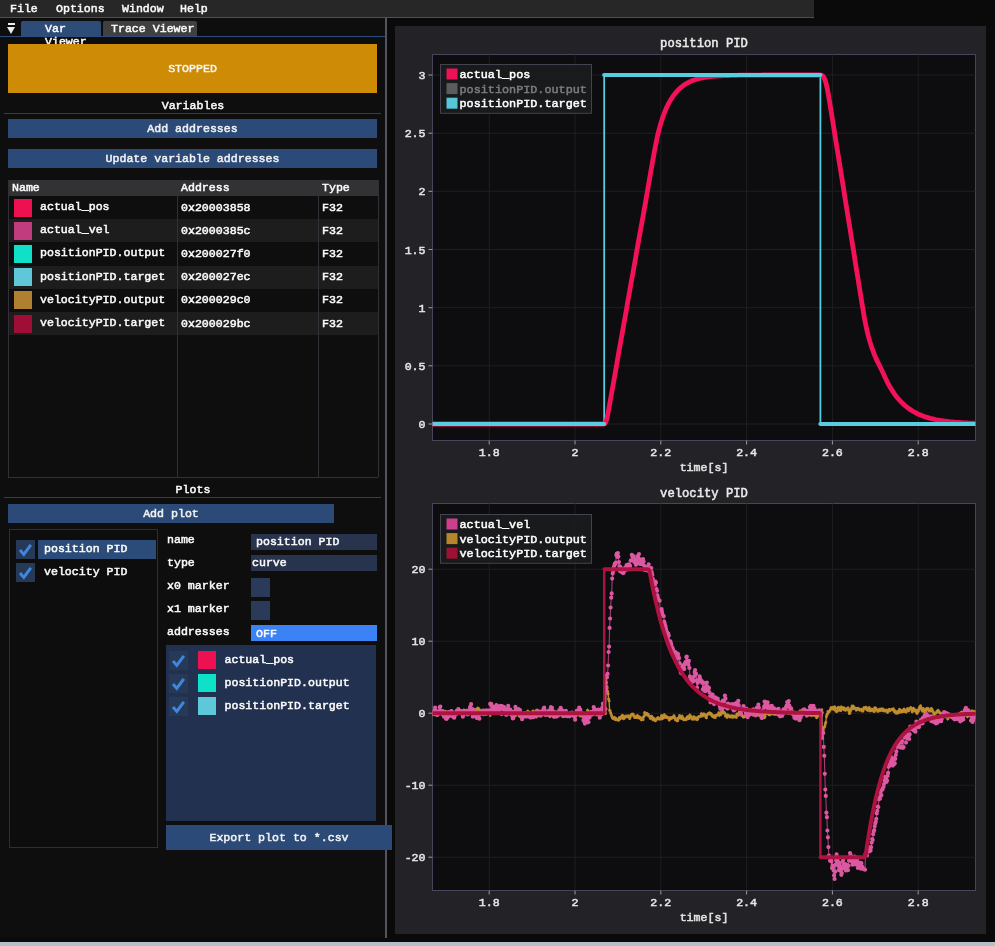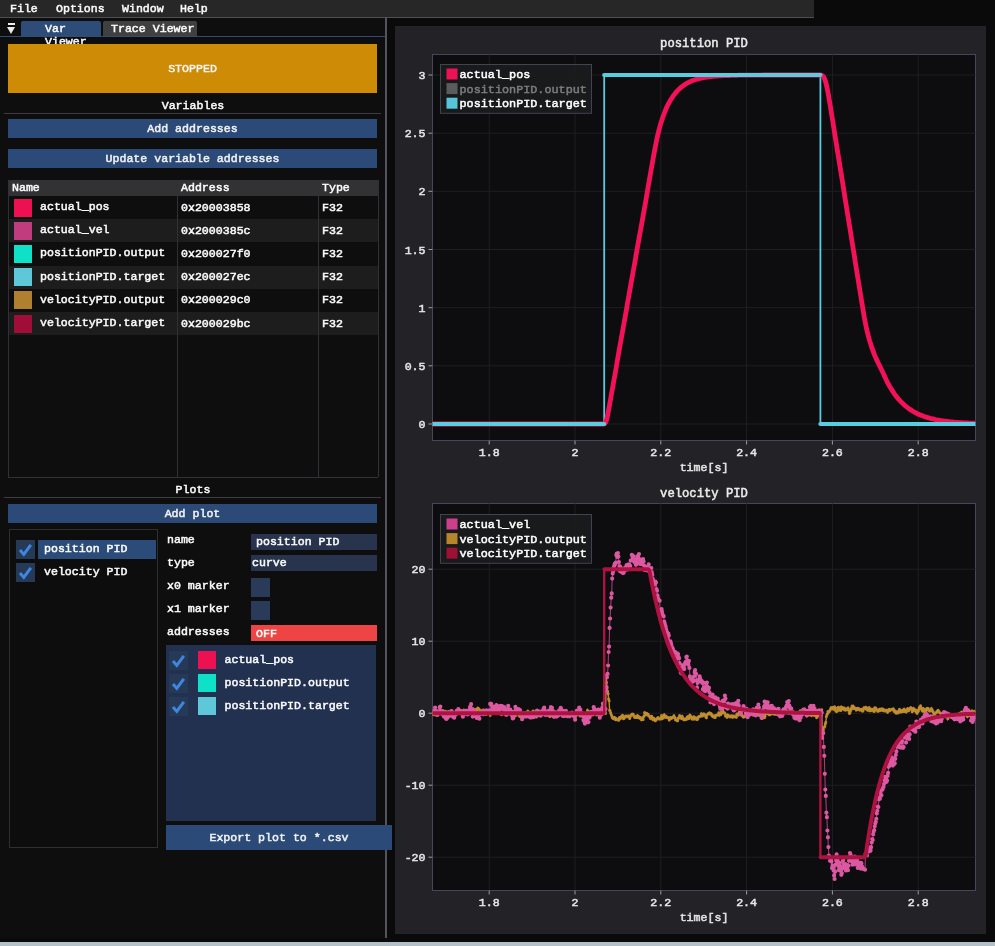--- a/index.html
+++ b/index.html
@@ -84,21 +84,21 @@
     </div>
   <div class="abs" style="left:168.5px;top:0;width:1px;height:297px;background:#303036"></div>
   <div class="abs" style="left:309.5px;top:0;width:1px;height:297px;background:#303036"></div>
   <div class="abs" style="left:0;top:0;width:1px;height:297px;background:#303036"></div>
   <div class="abs" style="left:369.5px;top:0;width:1px;height:297px;background:#303036"></div>
   <div class="abs" style="left:0;top:296.5px;width:370px;height:1px;background:#303036"></div>
 </div>
 
 <div class="sep" style="left:0;top:483px;width:386px">Plots</div>
 <div class="hdrline" style="left:4px;top:497px;width:377px"></div>
-<div class="btn" style="left:8px;top:504px;width:369px;height:19px;line-height:19px">Add plot</div>
+<div class="btn" style="left:8px;top:504px;width:326px;height:19px;line-height:19px">Add plot</div>
 
 <div class="abs" style="left:9px;top:529px;width:149px;height:319px;background:#0d0d0d;border:1px solid #2e2e33"></div>
 <div class="abs" style="left:16px;top:540px;width:19px;height:19px;background:#263a58"><svg width="19" height="19" viewBox="0 0 19 19">
       <path d="M4 10l3.8 4.4 7-9.6" stroke="#3e86e0" stroke-width="3" fill="none"></path>
     </svg></div>
 <div class="abs" style="left:38px;top:540px;width:118px;height:19px;background:#2b4c78">
     <span class="abs" style="left:6px;top:1.5px">position PID</span>
   </div>
 <div class="abs" style="left:16px;top:563px;width:19px;height:19px;background:#263a58"><svg width="19" height="19" viewBox="0 0 19 19">
       <path d="M4 10l3.8 4.4 7-9.6" stroke="#3e86e0" stroke-width="3" fill="none"></path>
@@ -111,21 +111,21 @@
   </div>
 <span class="abs" style="left:167px;top:556px">type</span>
 <div class="abs" style="left:251px;top:555px;width:126px;height:16px;background:#28344d">
     <span class="abs" style="left:1px;top:1px">curve</span>
   </div>
 <span class="abs" style="left:167px;top:579px">x0 marker</span>
 <div class="abs" style="left:251px;top:578px;width:19px;height:19px;background:#2a3a59"></div>
 <span class="abs" style="left:167px;top:602px">x1 marker</span>
 <div class="abs" style="left:251px;top:601px;width:19px;height:19px;background:#2a3a59"></div>
 <span class="abs" style="left:167px;top:625px">addresses</span>
-<div class="abs" style="left:251px;top:625px;width:126px;height:16px;background:#ef4444">
+<div class="abs" style="left:251px;top:625px;width:126px;height:16px;background:#3b82f6">
     <span class="abs" style="left:5px;top:1.5px">OFF</span>
   </div>
 
 <div class="abs" style="left:166px;top:645px;width:210px;height:176px;background:#233150">
 <div class="abs" style="left:3px;top:6px;width:19px;height:19px;background:#263a58"><svg width="19" height="19" viewBox="0 0 19 19">
         <path d="M4 10l3.8 4.4 7-9.6" stroke="#3e86e0" stroke-width="3" fill="none"></path>
       </svg></div>
     <div class="abs" style="left:31.5px;top:6.0px;width:18px;height:18px;background:#ee1152"></div>
     <span class="abs" style="left:58.5px;top:8.0px">actual_pos</span>
     <div class="abs" style="left:3px;top:29px;width:19px;height:19px;background:#263a58"><svg width="19" height="19" viewBox="0 0 19 19">

